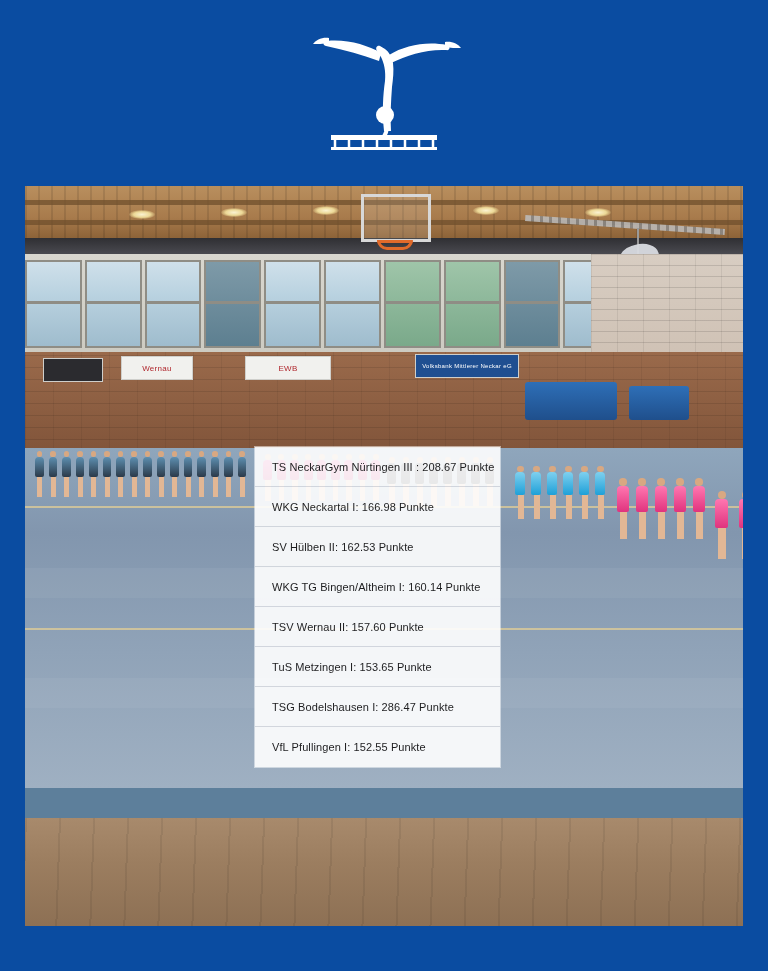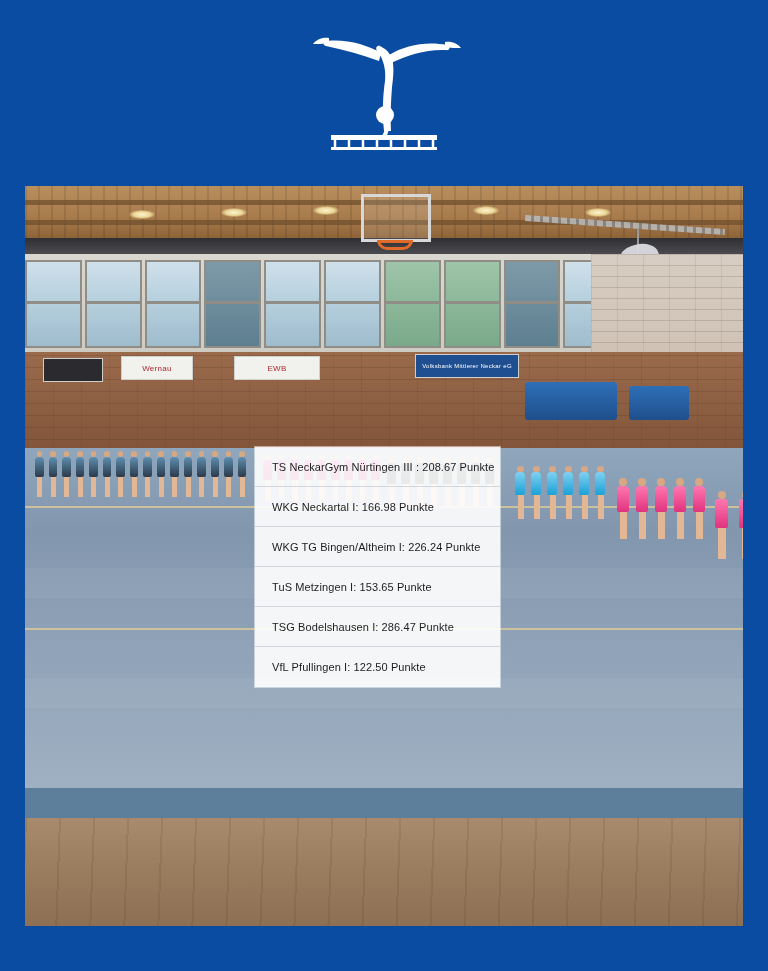--- a/index.html
+++ b/index.html
@@ -293,21 +293,21 @@
       <div class="win dark"></div>
       <div class="win"></div>
       <div class="win dark"></div>
       <div class="win dark"></div>
     </div>
     <div class="brickwall"></div>
     <div class="lower-wall"></div>
 
     <div class="banner dark" style="left:18px; top:172px; width:60px;"></div>
     <div class="banner" style="left:96px; top:170px; width:72px;">Wernau</div>
-    <div class="banner" style="left:209px; top:170px; width:86px;">EWB</div>
+    <div class="banner" style="left:220px; top:170px; width:86px;">EWB</div>
     <div class="banner blue" style="left:390px; top:168px; width:104px; font-size:6px;">Volksbank Mittlerer Neckar eG</div>
     <div class="mat-stack"></div>
     <div class="mat-stack2"></div>
 
     <div class="floor-blue">
       <div class="floor-line" style="left:0; top:58px; width:100%;"></div>
       <div class="floor-line" style="left:0; top:180px; width:100%;"></div>
       <div class="floor-strip" style="top:120px;"></div>
       <div class="floor-strip" style="top:230px;"></div>
     </div>
@@ -541,22 +541,24 @@
         <div class="athlete" style="left: 714px; bottom: 367.2px; width: 14.3px; height: 72.8px;">
           <div class="ath-legs" style="height: 32.76px; width: 7.8px; left: 3.25px;"></div>
           <div class="ath-body" style="height: 29.12px; bottom: 30.576px; width: 13px; background: linear-gradient(rgb(255, 119, 176), rgb(224, 51, 126));"></div>
           <div class="ath-head" style="width: 8.45px; height: 8.45px; bottom: 59.696px; left: 2.6px;"></div>
         </div>
       </div>
 
     <div class="results" style="position:absolute; left:230px; top:261px;">
       <div class="result-row">TS NeckarGym Nürtingen III : 208.67 Punkte</div>
       <div class="result-row">WKG Neckartal I: 166.98 Punkte</div>
-      <div class="result-row">WKG TG Bingen/Altheim I: 226.24 Punkte</div>
+      <div class="result-row">SV Hülben II: 162.53 Punkte</div>
+      <div class="result-row">WKG TG Bingen/Altheim I: 160.14 Punkte</div>
+      <div class="result-row">TSV Wernau II: 157.60 Punkte</div>
       <div class="result-row">TuS Metzingen I: 153.65 Punkte</div>
       <div class="result-row">TSG Bodelshausen I: 286.47 Punkte</div>
-      <div class="result-row">VfL Pfullingen I: 122.50 Punkte</div>
+      <div class="result-row">VfL Pfullingen I: 152.55 Punkte</div>
     </div>
 
     <div class="wood-floor"></div>
 
   </div>
 </div>
 
 </body></html>

